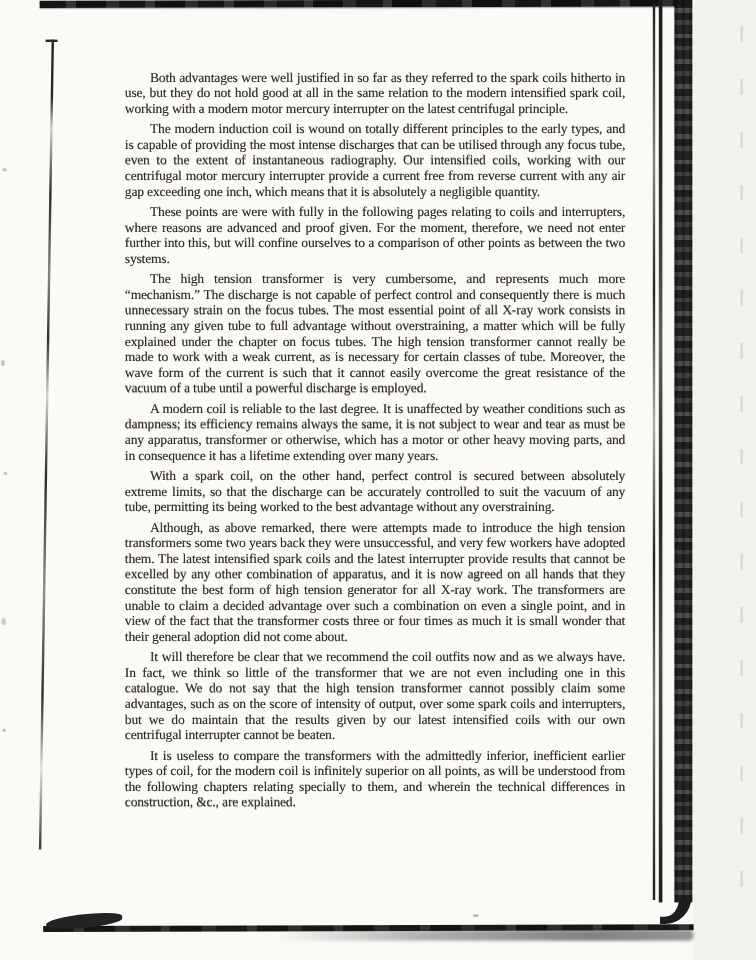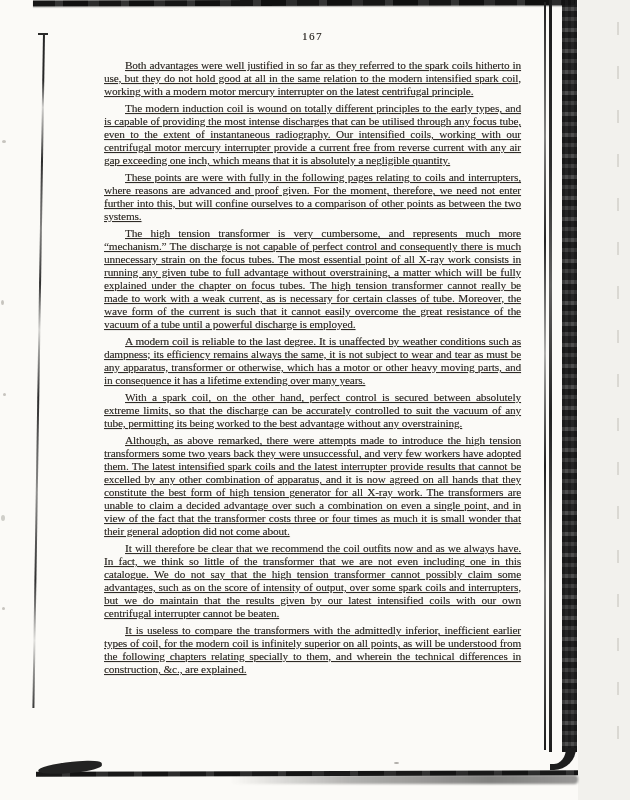--- a/index.html
+++ b/index.html
@@ -114,21 +114,20 @@
     color: #2f2b26;
     text-shadow: .2px .2px 0 rgba(47,43,38,.5);
   }
   .body-text {
     position: absolute; left: 104px; top: 59px; width: 417px;
     color: #2f2b26;
     font-size: 11.2px; line-height: 12.9px;
     letter-spacing: -0.1px;
     text-align: justify;
     text-shadow: .2px .2px 0 rgba(47,43,38,.45);
-    text-decoration: underline;
   }
   .body-text p {
     margin: 0 0 4.5px 0;
     text-indent: 21px;
   }
 </style>
 </head>
 <body>
 
 <div class="scan">
@@ -146,21 +145,20 @@
   <div class="bottom-edge"></div>
   <div class="bottom-edge-smudge"></div>
   <div class="bottom-edge-blob"></div>
   <div class="speck s1"></div>
   <div class="speck s2"></div>
   <div class="speck s3"></div>
   <div class="speck s4"></div>
   <div class="speck s5"></div>
   <div class="speck s6"></div>
 
-  <div class="page-number">167</div>
 
   <div class="body-text">
     <p>Both advantages were well justified in so far as they referred to the spark coils hitherto in use, but they do not hold good at all in the same relation to the modern intensified spark coil, working with a modern motor mercury interrupter on the latest centrifugal principle.</p>
     <p>The modern induction coil is wound on totally different principles to the early types, and is capable of providing the most intense discharges that can be utilised through any focus tube, even to the extent of instantaneous radiography. Our intensified coils, working with our centrifugal motor mercury interrupter provide a current free from reverse current with any air gap exceeding one inch, which means that it is absolutely a negligible quantity.</p>
     <p>These points are were with fully in the following pages relating to coils and interrupters, where reasons are advanced and proof given. For the moment, therefore, we need not enter further into this, but will confine ourselves to a comparison of other points as between the two systems.</p>
     <p>The high tension transformer is very cumbersome, and represents much more “mechanism.” The discharge is not capable of perfect control and consequently there is much unnecessary strain on the focus tubes. The most essential point of all X-ray work consists in running any given tube to full advantage without overstraining, a matter which will be fully explained under the chapter on focus tubes. The high tension transformer cannot really be made to work with a weak current, as is necessary for certain classes of tube. Moreover, the wave form of the current is such that it cannot easily overcome the great resistance of the vacuum of a tube until a powerful discharge is employed.</p>
     <p>A modern coil is reliable to the last degree. It is unaffected by weather conditions such as dampness; its efficiency remains always the same, it is not subject to wear and tear as must be any apparatus, transformer or otherwise, which has a motor or other heavy moving parts, and in consequence it has a lifetime extending over many years.</p>
     <p>With a spark coil, on the other hand, perfect control is secured between absolutely extreme limits, so that the discharge can be accurately controlled to suit the vacuum of any tube, permitting its being worked to the best advantage without any overstraining.</p>
     <p>Although, as above remarked, there were attempts made to introduce the high tension transformers some two years back they were unsuccessful, and very few workers have adopted them. The latest intensified spark coils and the latest interrupter provide results that cannot be excelled by any other combination of apparatus, and it is now agreed on all hands that they constitute the best form of high tension generator for all X-ray work. The transformers are unable to claim a decided advantage over such a combination on even a single point, and in view of the fact that the transformer costs three or four times as much it is small wonder that their general adoption did not come about.</p>
     <p>It will therefore be clear that we recommend the coil outfits now and as we always have. In fact, we think so little of the transformer that we are not even including one in this catalogue. We do not say that the high tension transformer cannot possibly claim some advantages, such as on the score of intensity of output, over some spark coils and interrupters, but we do maintain that the results given by our latest intensified coils with our own centrifugal interrupter cannot be beaten.</p>

